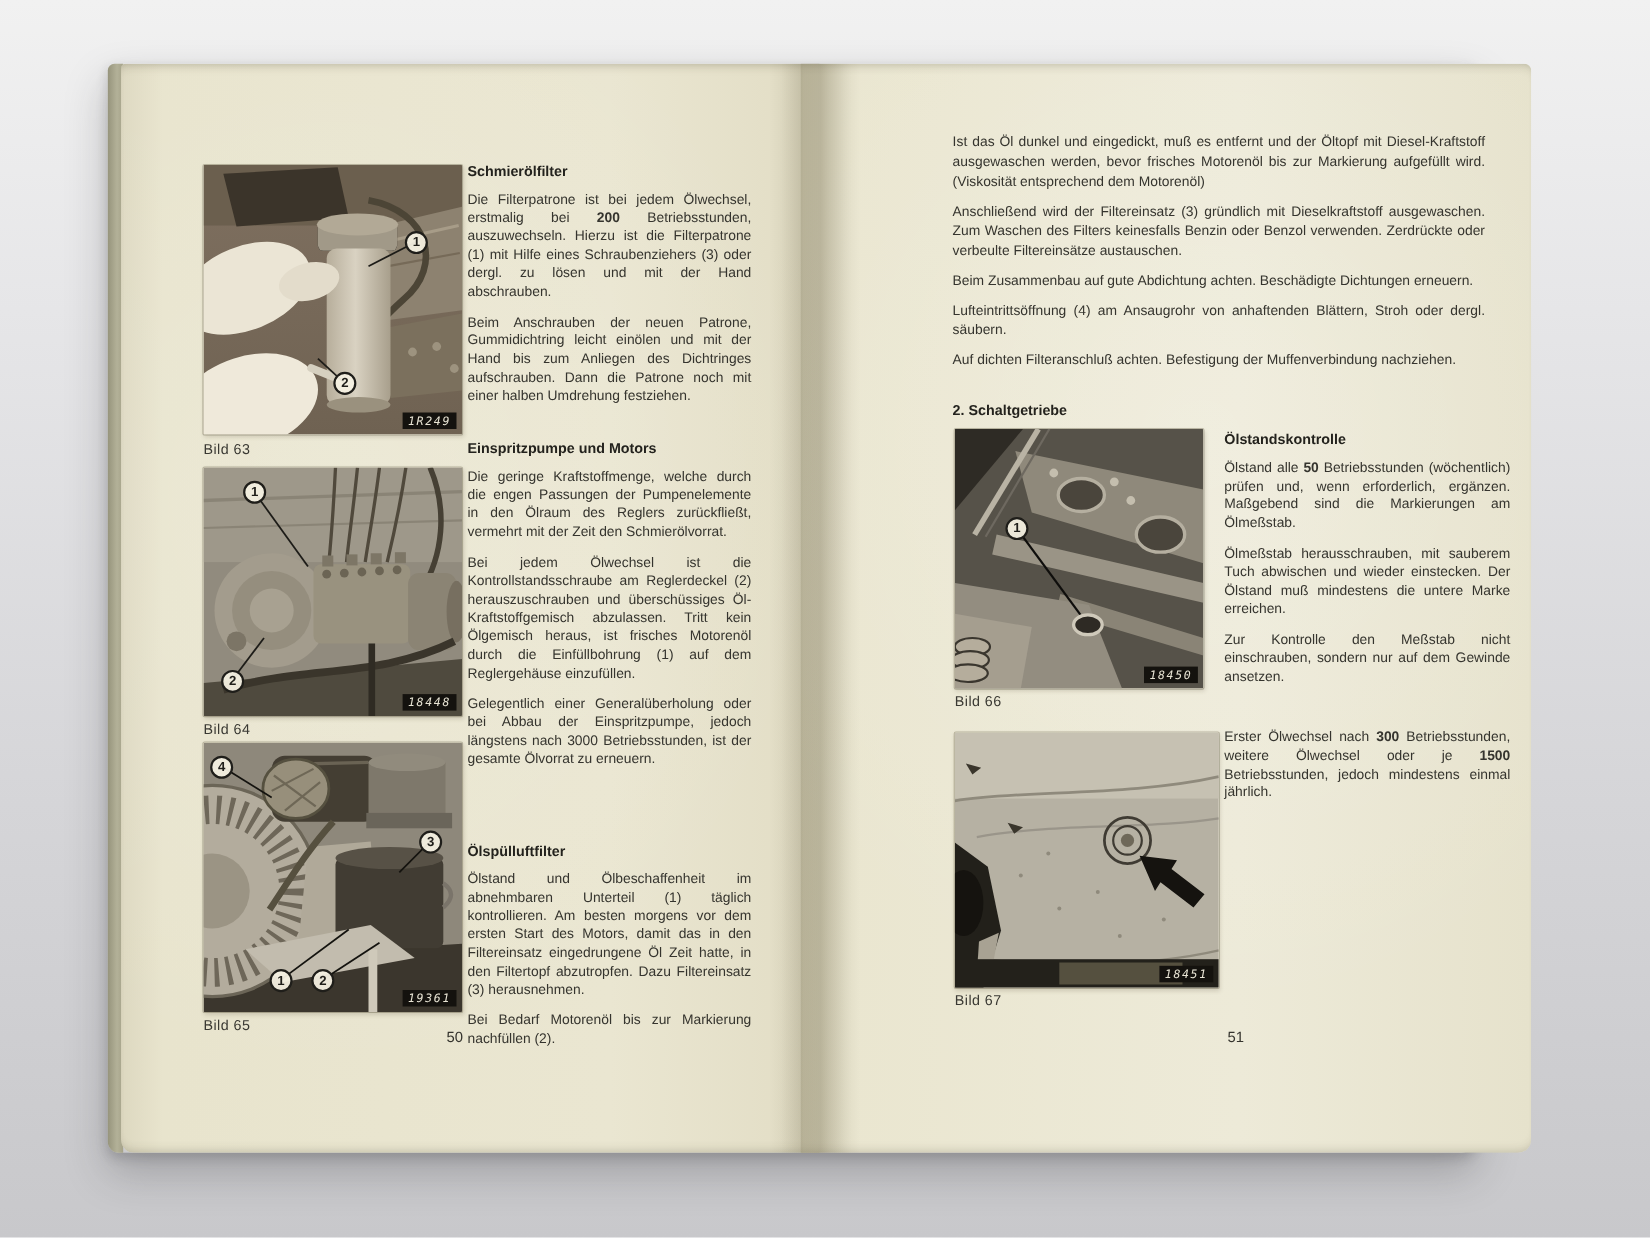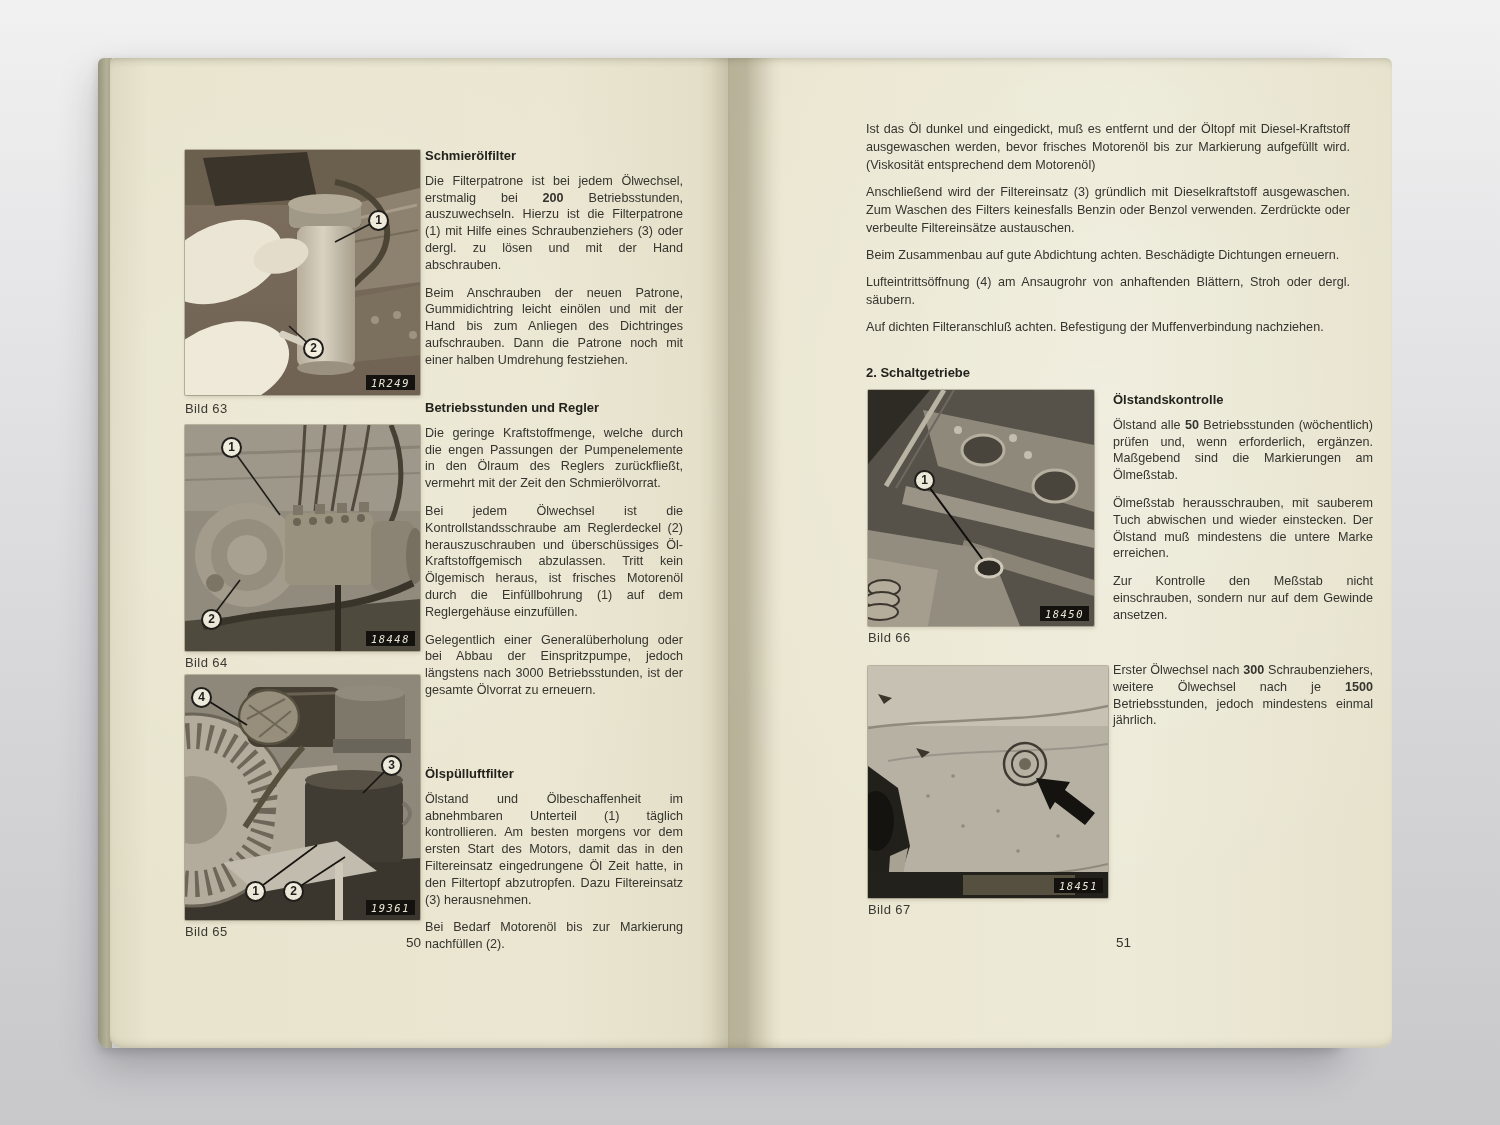--- a/index.html
+++ b/index.html
@@ -210,21 +210,21 @@
       </figure>
       <div class="caption" style="left:75px;top:866px;">Bild 65</div>
 
       <section class="txt" style="left:315px;top:90px;">
         <h3>Schmierölfilter</h3>
         <p><span>Die Filterpatrone ist bei jedem Ölwechsel, erstmalig bei </span><b>200</b><span> Betriebsstunden, auszuwechseln. Hierzu ist die Filterpatrone (1) mit Hilfe eines Schraubenziehers (3) oder dergl. zu lösen und mit der Hand abschrauben.</span></p>
         <p>Beim Anschrauben der neuen Patrone, Gummidichtring leicht einölen und mit der Hand bis zum Anliegen des Dichtringes aufschrauben. Dann die Patrone noch mit einer halben Umdrehung festziehen.</p>
       </section>
 
       <section class="txt" style="left:315px;top:342px;">
-        <h3>Betriebsstunden und Regler</h3>
+        <h3>Einspritzpumpe und Motors</h3>
         <p>Die geringe Kraftstoffmenge, welche durch die engen Passungen der Pumpenelemente in den Ölraum des Reglers zurückfließt, vermehrt mit der Zeit den Schmierölvorrat.</p>
         <p>Bei jedem Ölwechsel ist die Kontrollstandsschraube am Reglerdeckel (2) herauszuschrauben und überschüssiges Öl-Kraftstoffgemisch abzulassen. Tritt kein Ölgemisch heraus, ist frisches Motorenöl durch die Einfüllbohrung (1) auf dem Reglergehäuse einzufüllen.</p>
         <p>Gelegentlich einer Generalüberholung oder bei Abbau der Einspritzpumpe, jedoch längstens nach 3000 Betriebsstunden, ist der gesamte Ölvorrat zu erneuern.</p>
       </section>
 
       <section class="txt" style="left:315px;top:708px;">
         <h3>Ölspülluftfilter</h3>
         <p>Ölstand und Ölbeschaffenheit im abnehmbaren Unterteil (1) täglich kontrollieren. Am besten morgens vor dem ersten Start des Motors, damit das in den Filtereinsatz eingedrungene Öl Zeit hatte, in den Filtertopf abzutropfen. Dazu Filtereinsatz (3) herausnehmen.</p>
         <p>Bei Bedarf Motorenöl bis zur Markierung nachfüllen (2).</p>
       </section>
@@ -302,21 +302,21 @@
       <div class="caption" style="left:140px;top:844px;">Bild 67</div>
 
       <section class="txt" style="left:385px;top:334px;width:260px;">
         <h3>Ölstandskontrolle</h3>
         <p><span>Ölstand alle </span><b>50</b><span> Betriebsstunden (wöchentlich) prüfen und, wenn erforderlich, ergänzen. Maßgebend sind die Markierungen am Ölmeßstab.</span></p>
         <p>Ölmeßstab herausschrauben, mit sauberem Tuch abwischen und wieder einstecken. Der Ölstand muß mindestens die untere Marke erreichen.</p>
         <p>Zur Kontrolle den Meßstab nicht einschrauben, sondern nur auf dem Gewinde ansetzen.</p>
       </section>
 
       <section class="txt" style="left:385px;top:604px;width:260px;">
-        <p><span>Erster Ölwechsel nach </span><b>300</b><span> Schraubenziehers, weitere Ölwechsel nach je </span><b>1500</b><span> Betriebsstunden, jedoch mindestens einmal jährlich.</span></p>
+        <p><span>Erster Ölwechsel nach </span><b>300</b><span> Betriebsstunden, weitere Ölwechsel oder je </span><b>1500</b><span> Betriebsstunden, jedoch mindestens einmal jährlich.</span></p>
       </section>
 
       <div class="pagenum" style="left:388px;top:877px;">51</div>
     </div>
 
     <div class="spine-shadow"></div>
   </div>
 </div>
 
 </body></html>

